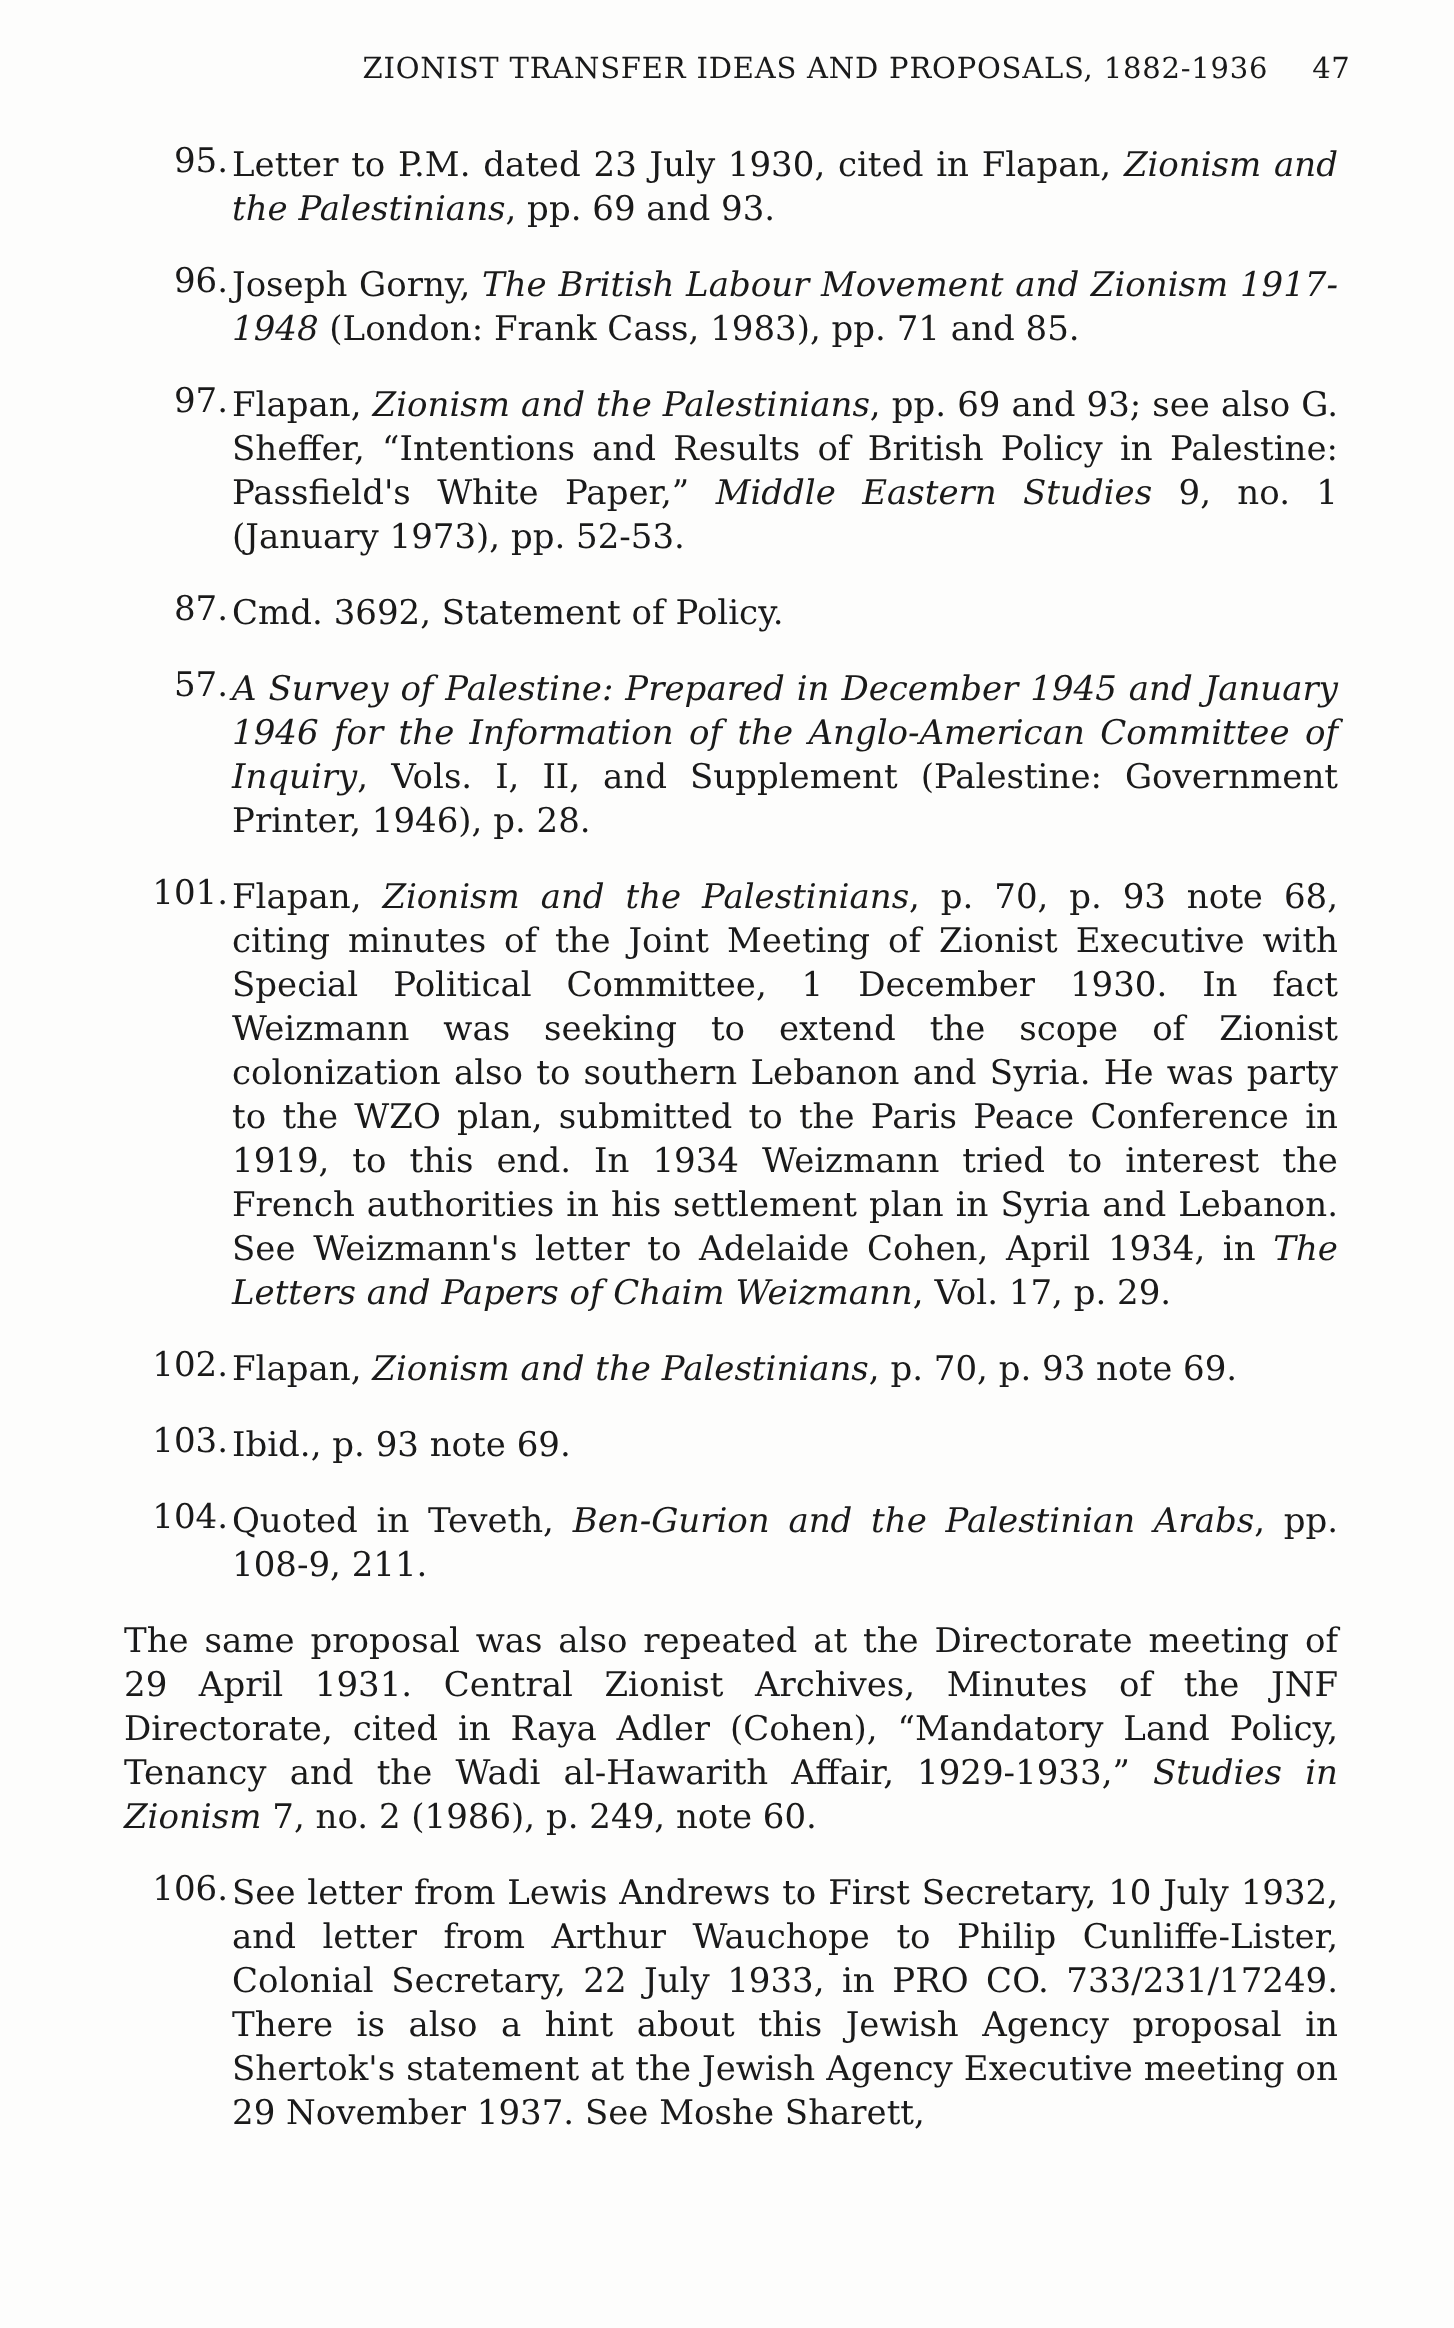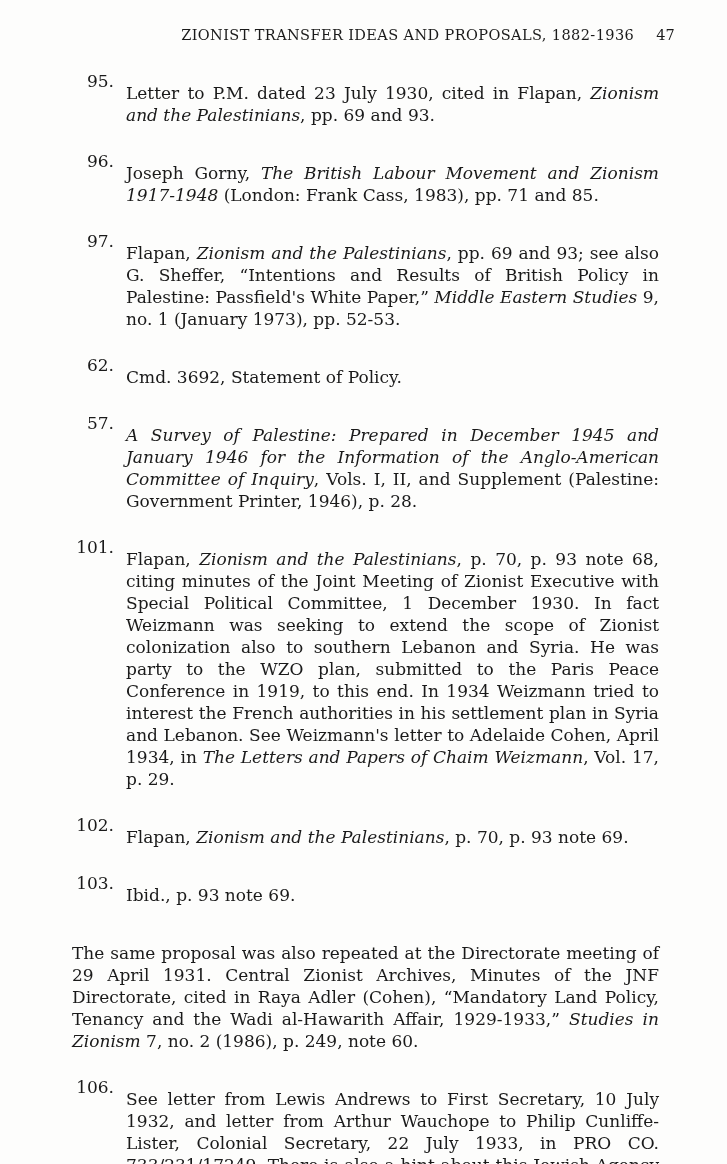--- a/index.html
+++ b/index.html
@@ -47,21 +47,21 @@
     display: flex;
     margin: 0 0 12px 0;
   }
   .note-num {
     flex: 0 0 54px;
     width: 54px;
     text-align: right;
   }
   .note-text {
     flex: 1 1 auto;
-    margin: 12px;
+    margin: 2px;
     text-align: justify;
   }
   .seg { font-style: normal; }
   .seg.italic { font-style: italic; }
 </style>
 </head>
 <body>
 
 <div class="page">
   <header class="running-head">
@@ -75,40 +75,44 @@
       </li>
       <li class="note">
         <span class="note-num">96.</span>
         <p class="note-text"><span class="seg">Joseph Gorny, </span><span class="seg italic">The British Labour Movement and Zionism 1917-1948</span><span class="seg"> (London: Frank Cass, 1983), pp. 71 and 85.</span></p>
       </li>
       <li class="note">
         <span class="note-num">97.</span>
         <p class="note-text"><span class="seg">Flapan, </span><span class="seg italic">Zionism and the Palestinians</span><span class="seg">, pp. 69 and 93;  see also G. Sheffer, “Intentions and Results of British Policy in Palestine: Passfield's White Paper,” </span><span class="seg italic">Middle Eastern Studies</span><span class="seg"> 9, no. 1 (January 1973), pp. 52-53.</span></p>
       </li>
       <li class="note">
-        <span class="note-num">62.</span>
+        <span class="note-num">87.</span>
         <p class="note-text"><span class="seg">Cmd. 3692, Statement of Policy.</span></p>
       </li>
       <li class="note">
         <span class="note-num">57.</span>
         <p class="note-text"><span class="seg italic">A Survey of Palestine: Prepared in December 1945 and January 1946 for the Information of the Anglo-American Committee of Inquiry</span><span class="seg">, Vols. I, II, and Supplement (Palestine: Government Printer, 1946), p. 28.</span></p>
       </li>
       <li class="note">
         <span class="note-num">101.</span>
         <p class="note-text"><span class="seg">Flapan, </span><span class="seg italic">Zionism and the Palestinians</span><span class="seg">, p. 70, p. 93 note 68, citing minutes of the Joint Meeting of Zionist Executive with Special Political Committee, 1 December 1930.  In fact Weizmann was seeking to extend the scope of Zionist colonization also to southern Lebanon and Syria.  He was party to the WZO plan, submitted to the Paris Peace Conference in 1919, to this end.  In 1934 Weizmann tried to interest the French authorities in his settlement plan in Syria and Lebanon.  See Weizmann's letter to Adelaide Cohen, April 1934, in </span><span class="seg italic">The Letters and Papers of Chaim Weizmann</span><span class="seg">, Vol. 17, p. 29.</span></p>
       </li>
       <li class="note">
         <span class="note-num">102.</span>
         <p class="note-text"><span class="seg">Flapan, </span><span class="seg italic">Zionism and the Palestinians</span><span class="seg">, p. 70, p. 93 note 69.</span></p>
       </li>
       <li class="note">
         <span class="note-num">103.</span>
         <p class="note-text"><span class="seg">Ibid., p. 93 note 69.</span></p>
       </li>
       <li class="note">
+        <span class="note-num">104.</span>
+        <p class="note-text"><span class="seg">Quoted in Teveth, </span><span class="seg italic">Ben-Gurion and the Palestinian Arabs</span><span class="seg">, pp. 108-9, 211.</span></p>
+      </li>
+      <li class="note">
         <p class="note-text"><span class="seg">The same proposal was also repeated at the Directorate meeting of 29 April 1931.  Central Zionist Archives, Minutes of the JNF Directorate, cited in Raya Adler (Cohen), “Mandatory Land Policy, Tenancy and the Wadi al-Hawarith Affair, 1929-1933,” </span><span class="seg italic">Studies in Zionism</span><span class="seg"> 7, no. 2 (1986), p. 249, note 60.</span></p>
       </li>
       <li class="note">
         <span class="note-num">106.</span>
         <p class="note-text"><span class="seg">See letter from Lewis Andrews to First Secretary, 10 July 1932, and letter from Arthur Wauchope to Philip Cunliffe-Lister, Colonial Secretary, 22 July 1933, in PRO CO. 733/231/17249.  There is also a hint about this Jewish Agency proposal in Shertok's statement at the Jewish Agency Executive meeting on 29 November 1937.  See Moshe Sharett,</span></p>
       </li>
     </ol>
 </div>
 
 </body></html>

